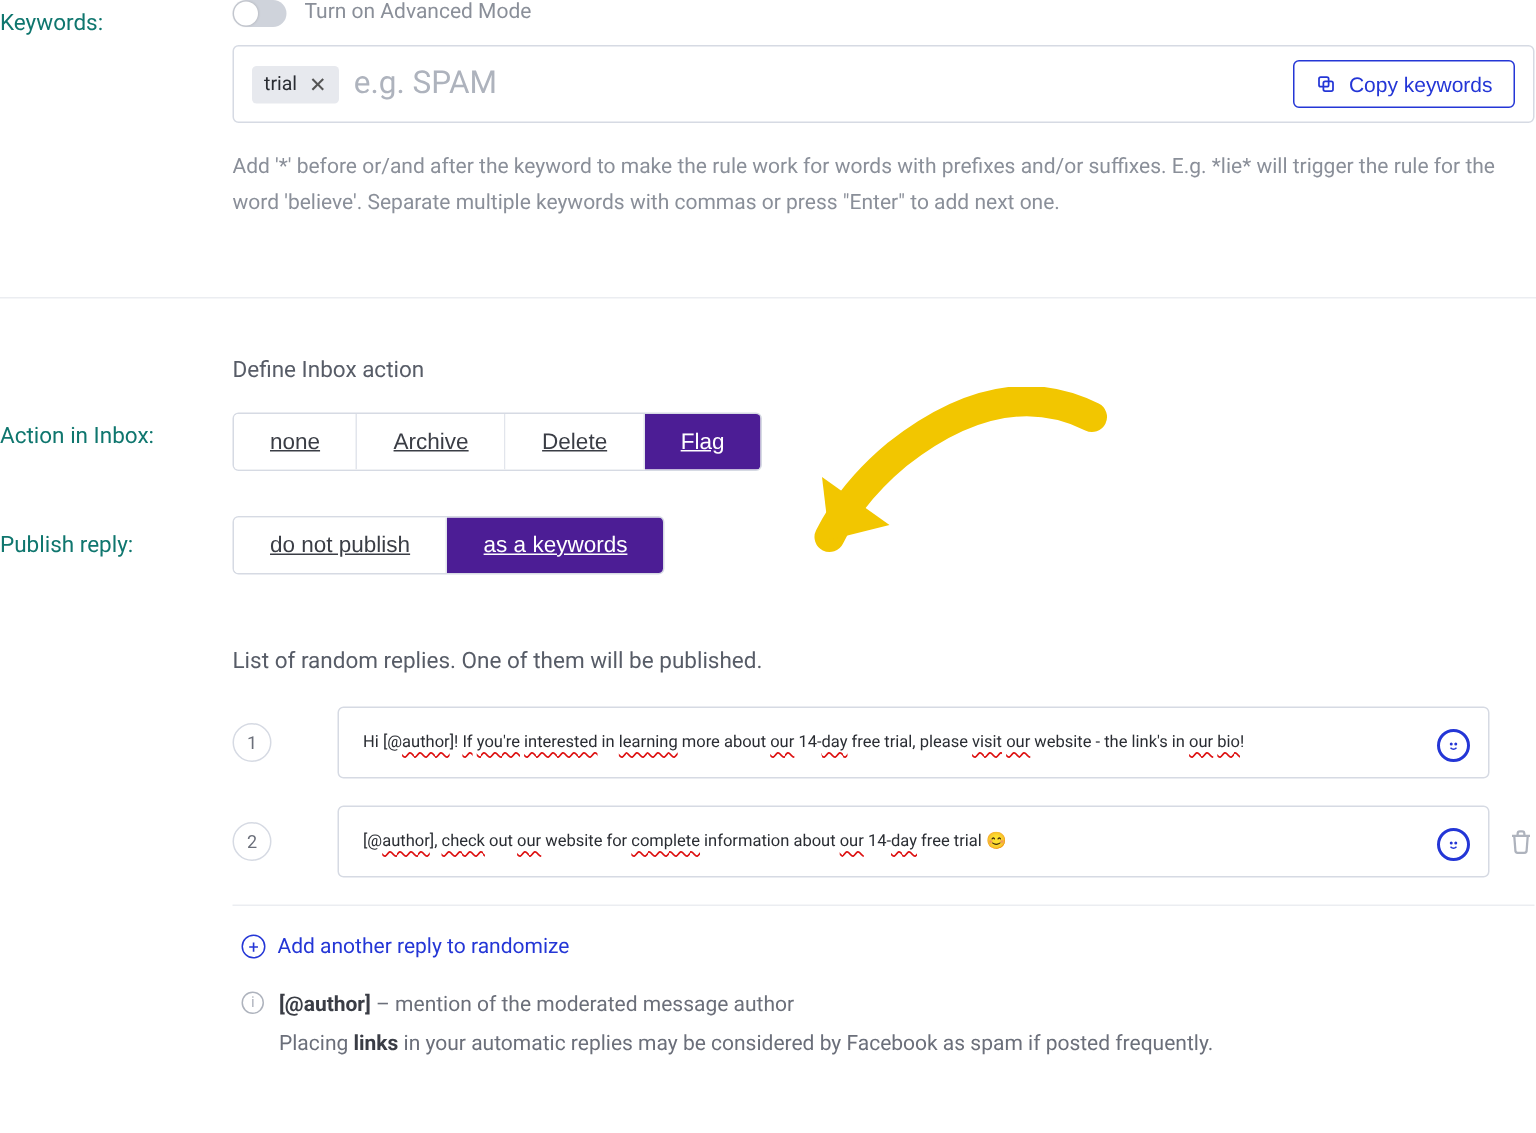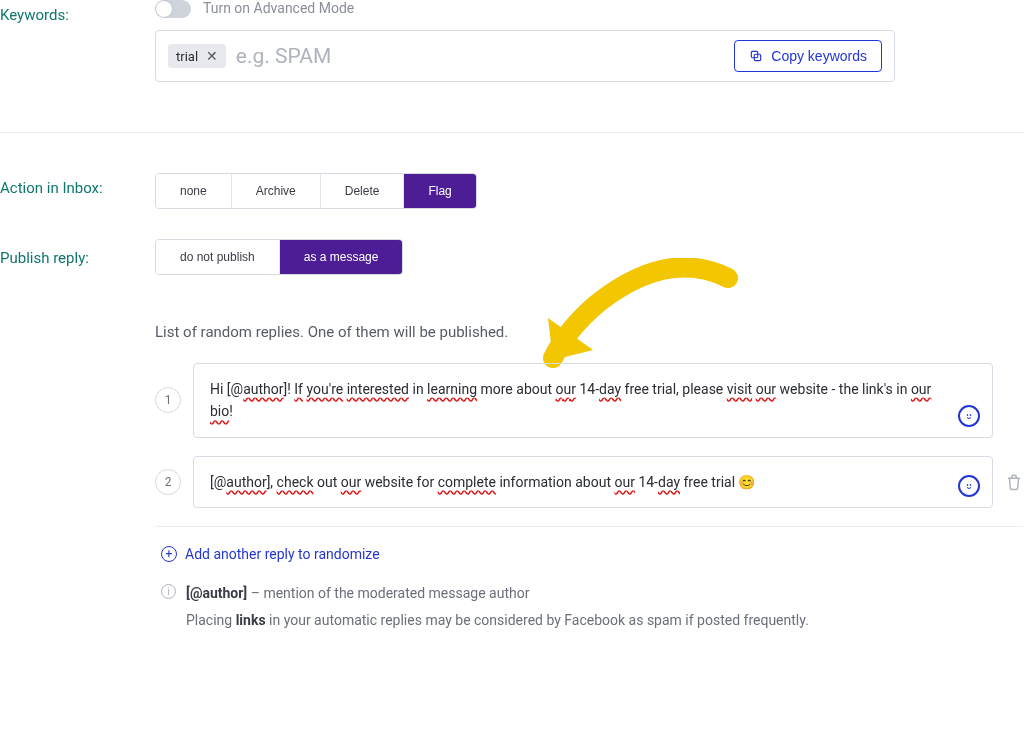--- a/index.html
+++ b/index.html
@@ -5,40 +5,40 @@
   * { box-sizing: border-box; margin: 0; padding: 0; }
   body { font-family: -apple-system, BlinkMacSystemFont, 'Segoe UI', Roboto, Arial, sans-serif; background: #fff; color: #222; width: 1024px; height: 755px; position: relative; overflow: hidden; }
   .row { display: flex; align-items: flex-start; }
   .label-col { width: 155px; text-align: left; color: #0f766e; font-size: 15px; padding-right: 18px; padding-top: 6px; }
   .content-col { flex: 1; }
   .section-kw { padding: 0 0 25px 0; }
   .toggle-row { display: flex; align-items: flex-start; gap: 12px; margin-bottom: 12px; }
   .toggle { width: 36px; height: 18px; background: #cfd3db; border-radius: 10px; position: relative; cursor: pointer; }
   .toggle::after { content:""; position:absolute; width:16px; height:16px; background:#fff; border-radius:50%; top:1px; left:1px; box-shadow:0 0 2px rgba(0,0,0,.2);}
   .toggle-label { color: #8a8f99; font-size: 14px; }
-  .kw-box { border: 1px solid #d6dae3; border-radius: 4px; display: flex; align-items: center; padding: 9px 12px; gap: 10px; width: 740px; }
+  .kw-box { border: 1px solid #d6dae3; border-radius: 4px; display: flex; align-items: center; padding: 9px 12px; gap: 10px; width: 868px; }
   .chip { background: #e7e9ee; border-radius: 3px; padding: 4px 8px; display: inline-flex; align-items: center; gap: 8px; font-size: 13px; color: #2a2d33; }
   .chip-x { font-size: 14px; color: #555; cursor: pointer; }
   .kw-ph { color: #aeb3bd; font-size: 21px; flex:1; }
   .copy-kw { border: 1px solid #2436d6; color: #2436d6; background:#fff; border-radius: 4px; padding: 7px 14px; font-size: 14px; display:inline-flex; align-items:center; gap:8px; cursor:pointer; }
   .copy-ic { width:14px; height:14px; display:inline-block; }
   .kw-help { color:#8a8f99; font-size:14px; line-height:1.7; margin-top:18px; width:868px; }
   hr.sep { border:none; border-top:1px solid #ebedf1; margin: 25px 0 0 0; width:100%; }
   .section-action { padding-top: 38px; }
   .define-h { color:#575c67; font-size:15px; margin-bottom:18px; }
   .seg { display:inline-flex; border:1px solid #d6dae3; border-radius:4px; overflow:hidden; }
-  .seg button { background:#fff; border:none; padding:10px 24px; font-size:12px; color:#3a3d45; cursor:pointer; border-right:1px solid #e2e5ec; }
+  .seg button { background:#fff; border:none; padding:10px 24px; font-size:15px; color:#3a3d45; cursor:pointer; border-right:1px solid #e2e5ec;text-decoration:underline; }
   .seg button:last-child { border-right:none; }
   .seg button.active { background:#4c1d95; color:#fff; font-weight:500; }
   .section-reply { padding-top: 30px; }
   .section-list { padding-top: 48px; }
   .list-h { color:#575c67; font-size:15px; margin-bottom:22px; }
   .reply-row { display:flex; align-items:center; gap:12px; margin-bottom:18px; width:868px; }
   .reply-num { width:26px; height:26px; border-radius:50%; border:1px solid #d6dae3; display:flex; align-items:center; justify-content:center; font-size:12px; color:#6b6f7a; }
-  .reply-box { flex:1; border:1px solid #d6dae3; border-radius:4px; padding:14px 45px 14px 16px; font-size:14px; color:#2a2d33; line-height:1.6; position:relative; min-height:48px; }
+  .reply-box { flex:1; border:1px solid #d6dae3; border-radius:4px; padding:14px 45px 14px 16px; font-size:11px; color:#2a2d33; line-height:1.6; position:relative; min-height:48px;margin-left:32px; }
   .reply-smile { position:absolute; right:12px; bottom:10px; width:22px; height:22px; border:2px solid #2436d6; border-radius:50%; display:flex; align-items:center; justify-content:center; font-size:11px; color:#2436d6; cursor:pointer; }
   .reply-del { width:18px; height:18px; cursor:pointer; color:#aeb3bd; }
   .ul { text-decoration: underline; text-decoration-color:#d11; text-decoration-style:wavy; text-underline-offset:3px; }
   .sep2 { border:none; border-top:1px solid #ebedf1; margin: 8px 0 16px 0; width:868px; }
   .add-link { color:#2436d6; font-size:14px; display:inline-flex; align-items:center; gap:8px; cursor:pointer; margin-left:6px; }
   .plus-circ { width:16px; height:16px; border:1.5px solid #2436d6; border-radius:50%; display:inline-flex; align-items:center; justify-content:center; font-size:12px; }
   .info-block { margin-top:18px; margin-left:6px; font-size:14px; color:#6b6f7a; line-height:1.9; }
   .info-row { display:flex; gap:10px; align-items:flex-start; }
   .info-ic { width:15px; height:15px; border:1.5px solid #aeb3bd; border-radius:50%; display:inline-flex; align-items:center; justify-content:center; font-size:10px; color:#aeb3bd; margin-top:4px; flex-shrink:0;}
   .info-bold { font-weight:700; color:#3a3d45; }
@@ -64,47 +64,54 @@
         <button class="copy-kw">
           <span class="copy-ic">
             <svg viewBox="0 0 24 24" width="14" height="14" fill="none" stroke="#2436d6" stroke-width="2">
                 <rect x="9" y="9" width="11" height="11" rx="2"></rect>
                 <rect x="4" y="4" width="11" height="11" rx="2"></rect>
               </svg>
           </span>
           <span>Copy keywords</span>
         </button>
       </div>
+      <div class="kw-help">Add '*' before or/and after the keyword to make the rule work for words with prefixes and/or suffixes. E.g. *lie* will trigger the rule for the word 'believe'. Separate multiple keywords with commas or press "Enter" to add next one.</div>
     </div>
   </div>
 </div>
 
 <hr class="sep">
 
 <div class="section-action">
+  <div class="row">
+    <div class="label-col"></div>
+    <div class="content-col">
+      <div class="define-h">Define Inbox action</div>
+    </div>
+  </div>
   <div class="row" style="margin-top:2px;">
     <div class="label-col">Action in Inbox:</div>
     <div class="content-col">
       <div class="seg" id="seg-action">
           <button>none</button>
           <button>Archive</button>
           <button>Delete</button>
           <button class="active">Flag</button>
         </div>
     </div>
   </div>
 </div>
 
 <div class="section-reply">
   <div class="row">
     <div class="label-col" style="padding-top:10px;">Publish reply:</div>
     <div class="content-col">
       <div class="seg" id="seg-publish">
           <button>do not publish</button>
-          <button class="active">as a message</button>
+          <button class="active">as a keywords</button>
         </div>
     </div>
   </div>
 </div>
 
 <svg class="arrow-overlay" viewBox="0 0 220 120">
   <path d="M 200 20 Q 140 -10 70 45 Q 40 70 25 100" stroke="#f2c600" stroke-width="20" fill="none" stroke-linecap="round"></path>
   <path d="M 20 60 L 25 102 L 65 92 Z" fill="#f2c600"></path>
 </svg>
 

